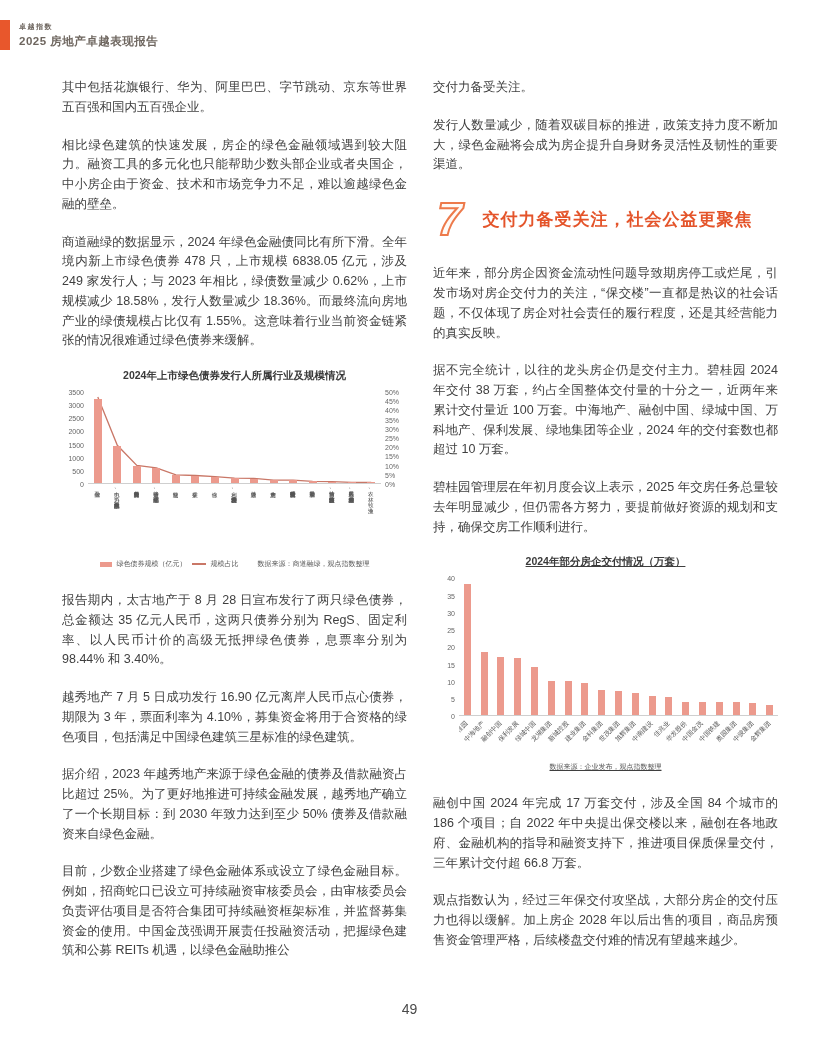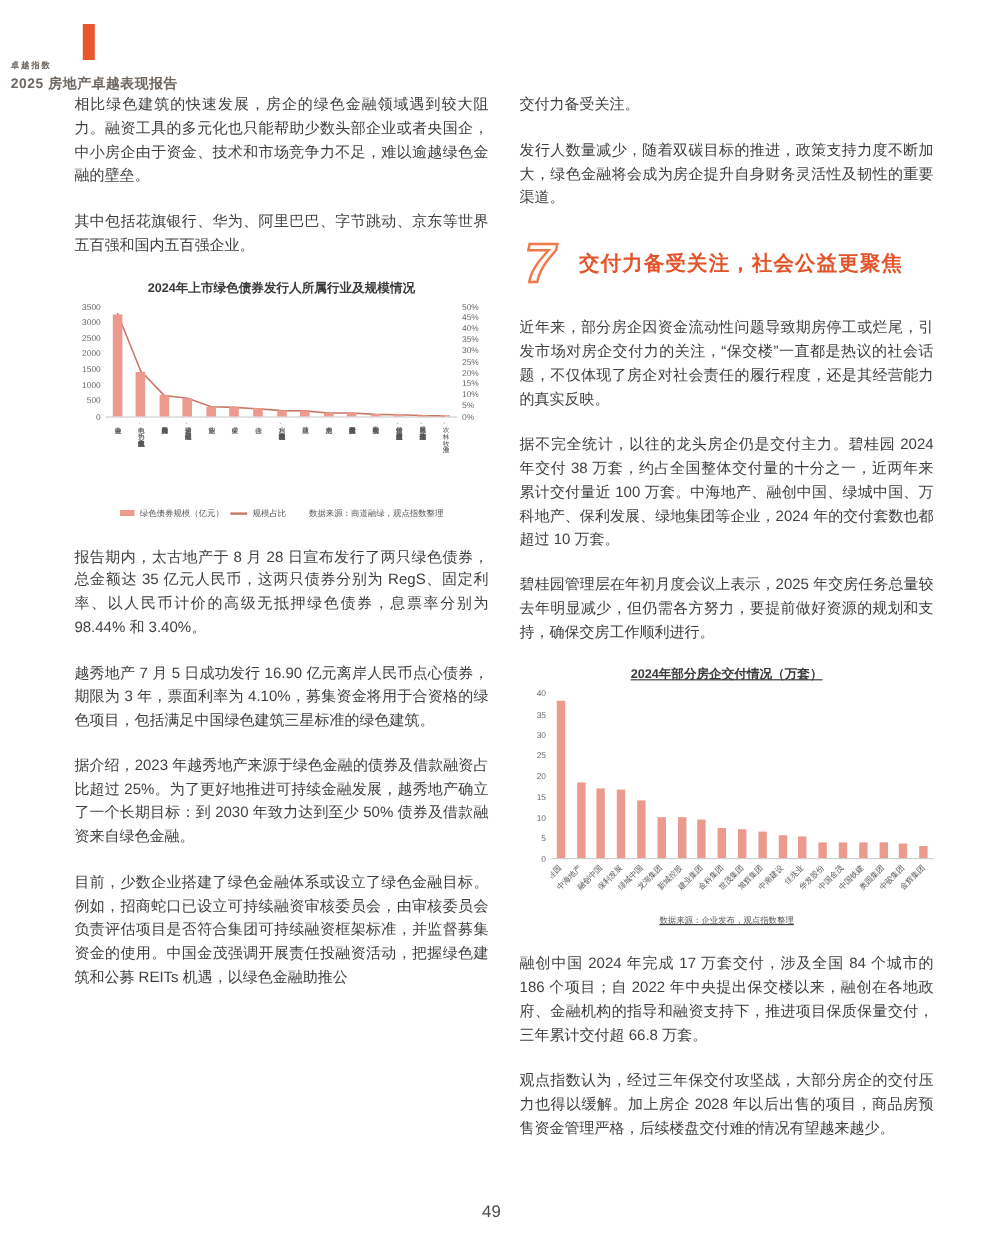--- a/index.html
+++ b/index.html
@@ -1,20 +1,20 @@
 <!DOCTYPE html>
 <html><head>
 <meta charset="utf-8">
 <style>
   html,body{margin:0;padding:0;background:#fff;}
   .page{position:relative;width:819px;height:1043px;background:#ffffff;overflow:hidden;
         font-family:"Liberation Sans","DejaVu Sans",sans-serif;color:#3f3f3f;}
 
   
-  .doc-header{position:absolute;top:20px;left:0;display:flex;align-items:center;flex-direction:column;}
+  .doc-header{position:absolute;top:20px;left:0;display:flex;align-items:center;}
   .header-bar{width:10px;height:30px;background:#e8572c;}
   .header-text{margin-left:9px;color:#6e665f;}
   .kicker{font-size:7px;font-weight:bold;letter-spacing:1.5px;}
   .doc-title{font-size:11.5px;font-weight:bold;margin-top:2px;letter-spacing:0.5px;}
 
   
   .columns{position:absolute;top:78px;left:62px;width:716px;display:flex;gap:26px;}
   .col{width:345px;}
   .para{font-size:12.5px;line-height:1.58;text-align:justify;color:#3f3f3f;margin:0 0 18px 0;}
 
@@ -65,22 +65,23 @@
     <div class="header-text">
       <div class="kicker">卓越指数</div>
       <div class="doc-title">2025 房地产卓越表现报告</div>
     </div>
   </header>
 
   <main class="columns">
 
     <section class="col">
       <div>
+          <p class="para">其中包括花旗银行、华为、阿里巴巴、字节跳动、京东等世界五百强和国内五百强企业。</p>
           <p class="para">相比绿色建筑的快速发展，房企的绿色金融领域遇到较大阻力。融资工具的多元化也只能帮助少数头部企业或者央国企，中小房企由于资金、技术和市场竞争力不足，难以逾越绿色金融的壁垒。</p>
-          <p class="para">其中包括花旗银行、华为、阿里巴巴、字节跳动、京东等世界五百强和国内五百强企业。</p>
+          <p class="para">商道融绿的数据显示，2024 年绿色金融债同比有所下滑。全年境内新上市绿色债券 478 只，上市规模 6838.05 亿元，涉及 249 家发行人；与 2023 年相比，绿债数量减少 0.62%，上市规模减少 18.58%，发行人数量减少 18.36%。而最终流向房地产业的绿债规模占比仅有 1.55%。这意味着行业当前资金链紧张的情况很难通过绿色债券来缓解。</p>
         </div>
 
       <figure class="chart" id="chart1" style="margin:4px 0 22px 0;">
         <div class="chart-title">2024年上市绿色债券发行人所属行业及规模情况</div>
         <div class="chart-row">
           <div class="axis axis-left">
               <span class="tick" style="bottom: -4px;">0</span>
               <span class="tick" style="bottom: 9.14286px;">500</span>
               <span class="tick" style="bottom: 22.2857px;">1000</span>
               <span class="tick" style="bottom: 35.4286px;">1500</span>

